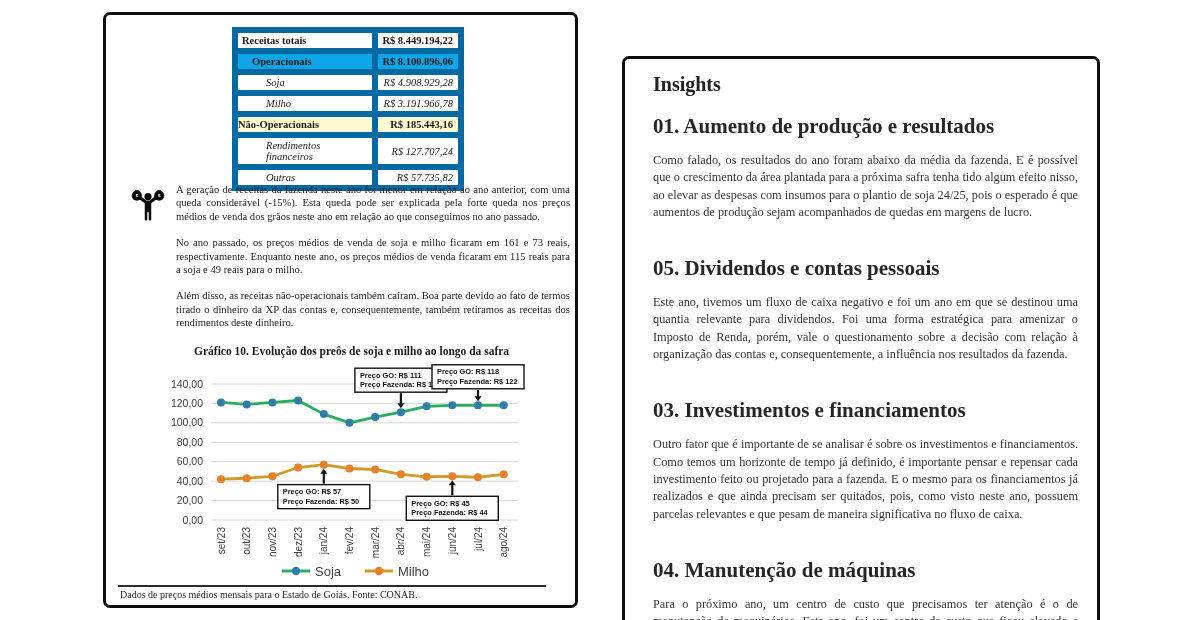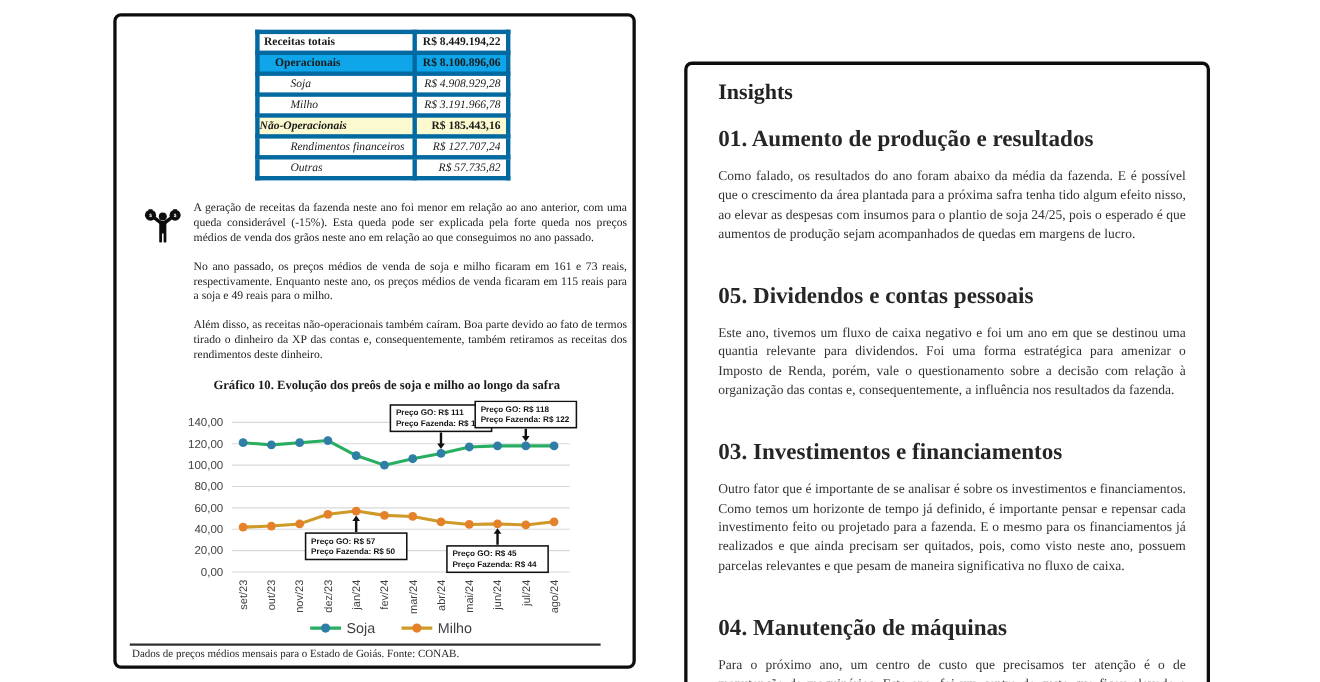--- a/index.html
+++ b/index.html
@@ -9,28 +9,28 @@
 
   .page { position:absolute; top:12px; height:596px; background:#fff;
           border:3px solid #0d0d0d; border-radius:7px; }
   .page-left  { left:103px; width:475px; }
   .page-right { left:622px; width:478px;margin-top:44px; }
 
   
   .table-wrap { position:absolute; left:126px; top:12px; width:232px; }
   .table-title { font-size:13px; font-weight:bold; color:#1a1a1a; margin-bottom:4px; }
   table.rev { border-collapse:collapse; width:100%; border:1px solid #666; }
-  table.rev td { border:4px solid #0369a1; font-size:10.5px; padding:2px 5px 2px 4px;
+  table.rev td { border:6px solid #0369a1; font-size:10.5px; padding:2px 5px 2px 4px;
                  color:#1a1a1a; height:17px;margin-top:48px; }
   td.cell-value { text-align:right; white-space:nowrap; }
   tr.row-total td { font-weight:bold; }
   tr.row-group-green td { font-weight:bold; background:#0ea5e9;font-family:Liberation Serif, serif; }
   tr.row-group-green td.cell-label { padding-left:14px; }
   tr.row-group-yellow td { font-weight:bold; background:#fbf9cf; }
-  tr.row-group-yellow td.cell-label { padding-left:0;font-style:italic; }
+  tr.row-group-yellow td.cell-label { padding-left:0; }
   tr.row-item td { font-style:italic; }
   tr.row-item td.cell-label { padding-left:28px; }
 
   .narrative { position:absolute; left:24px; top:168px; width:440px; display:flex; }
   .money-icon { width:36px; flex:0 0 36px; margin-top:2px; }
   .paras { margin-left:10px; width:394px; }
   .paras p { font-size:10.6px; line-height:13.4px; text-align:justify; color:#1c1c1c;
              margin-bottom:13px; }
 
   .chart-title { position:absolute; left:56px; top:330px; font-size:11.5px;

